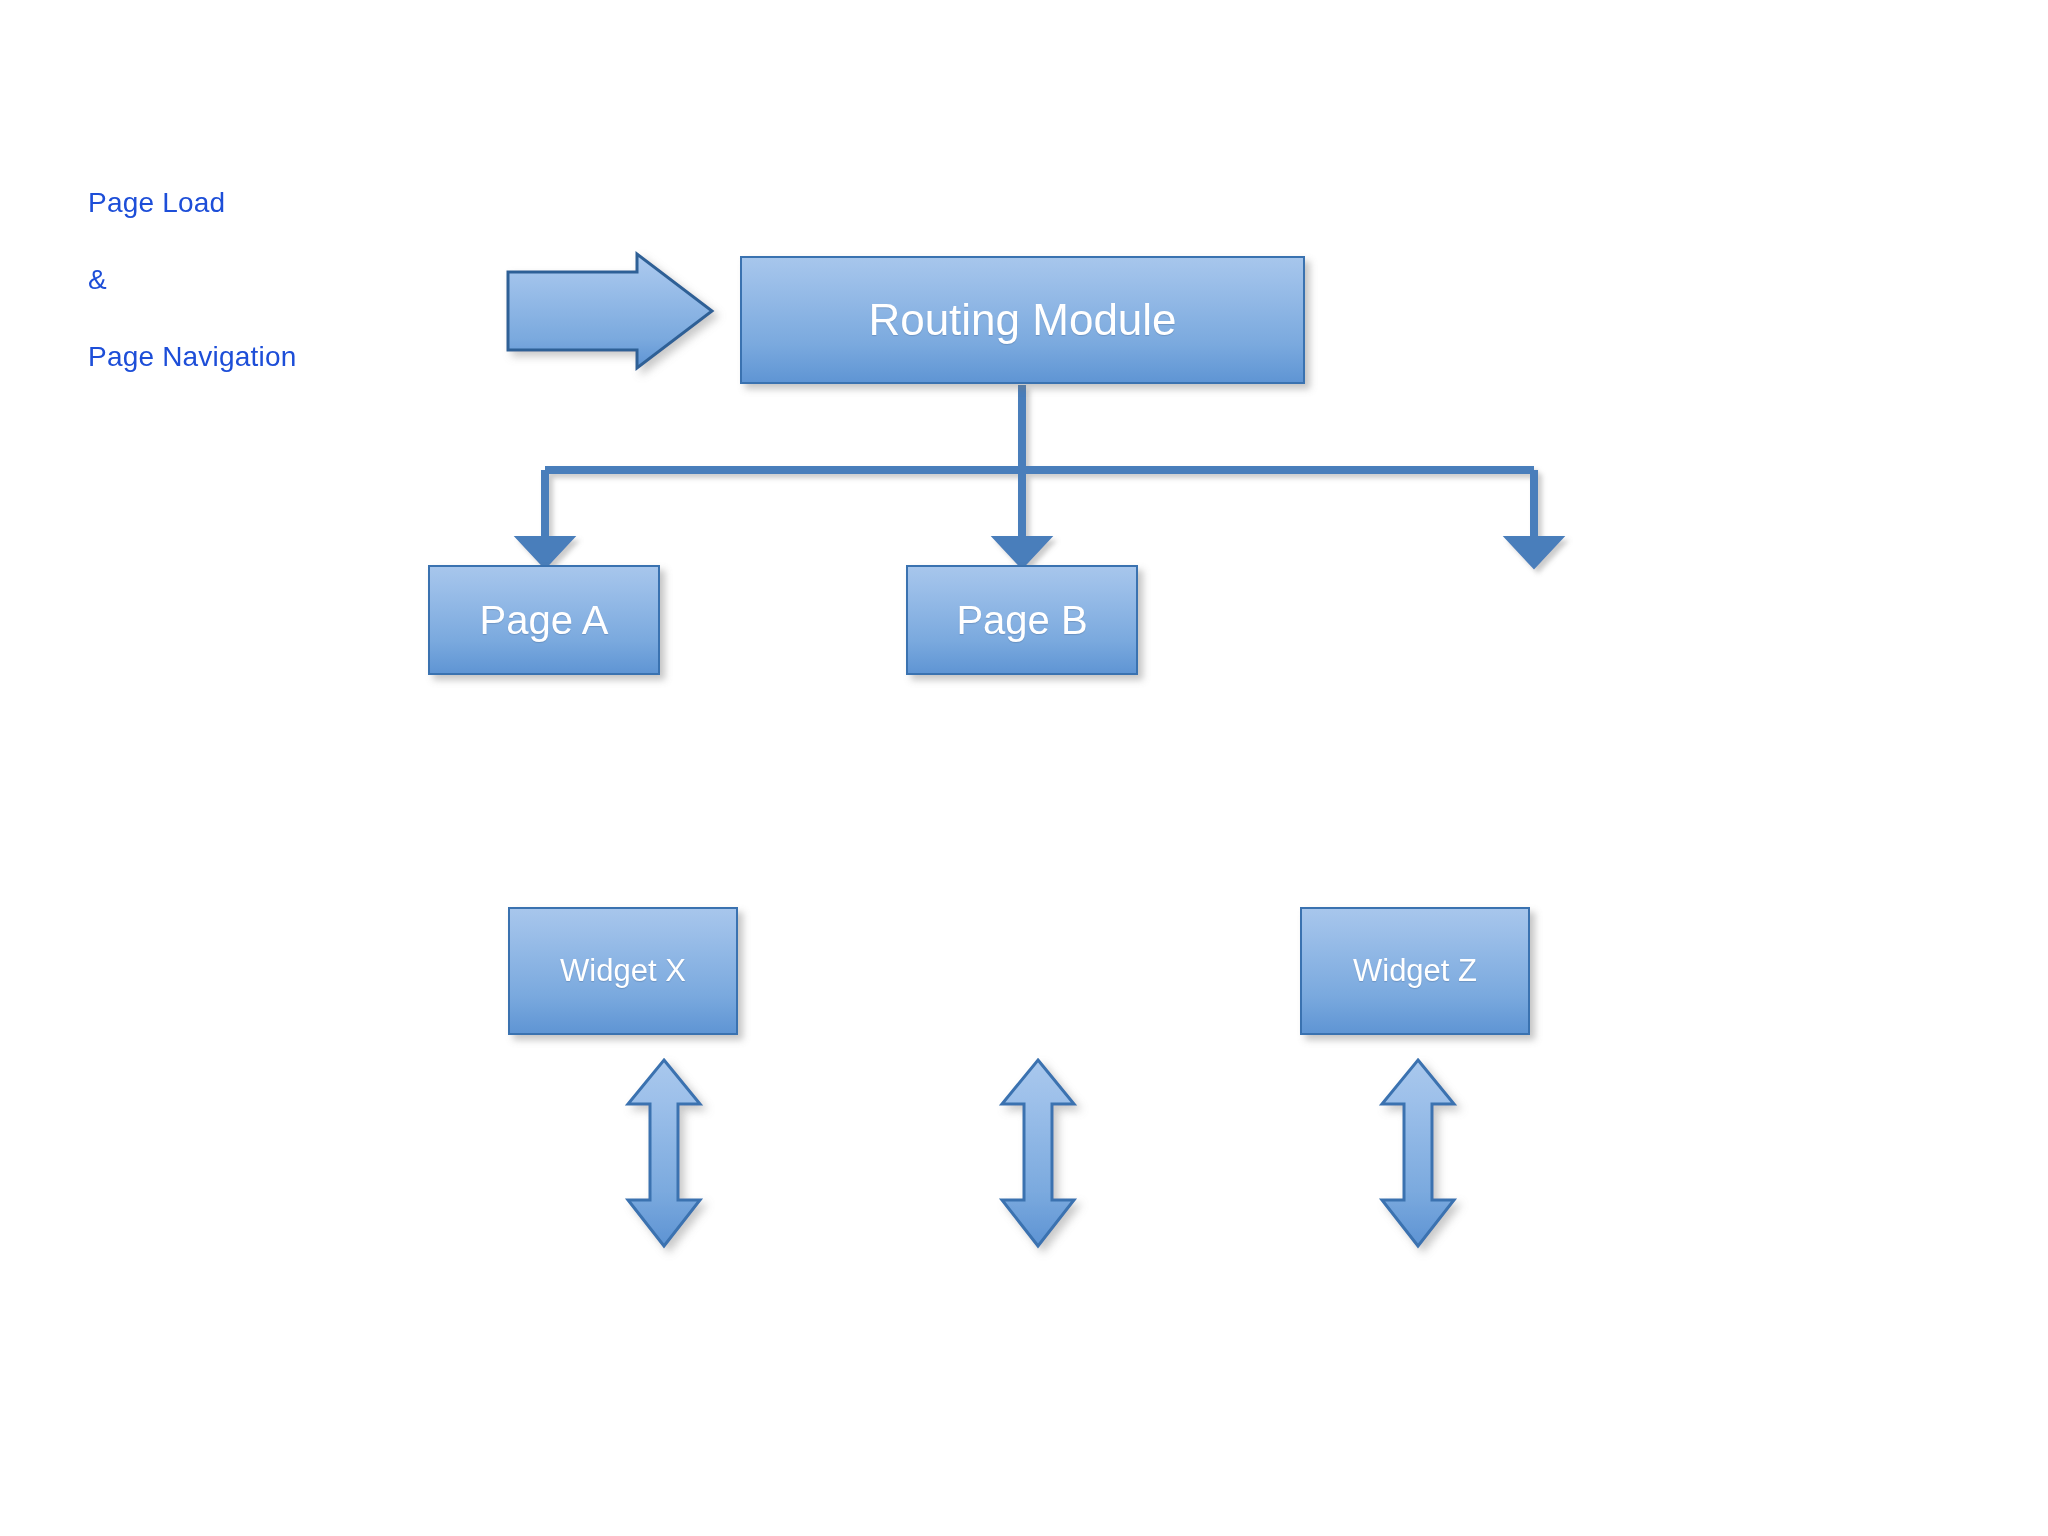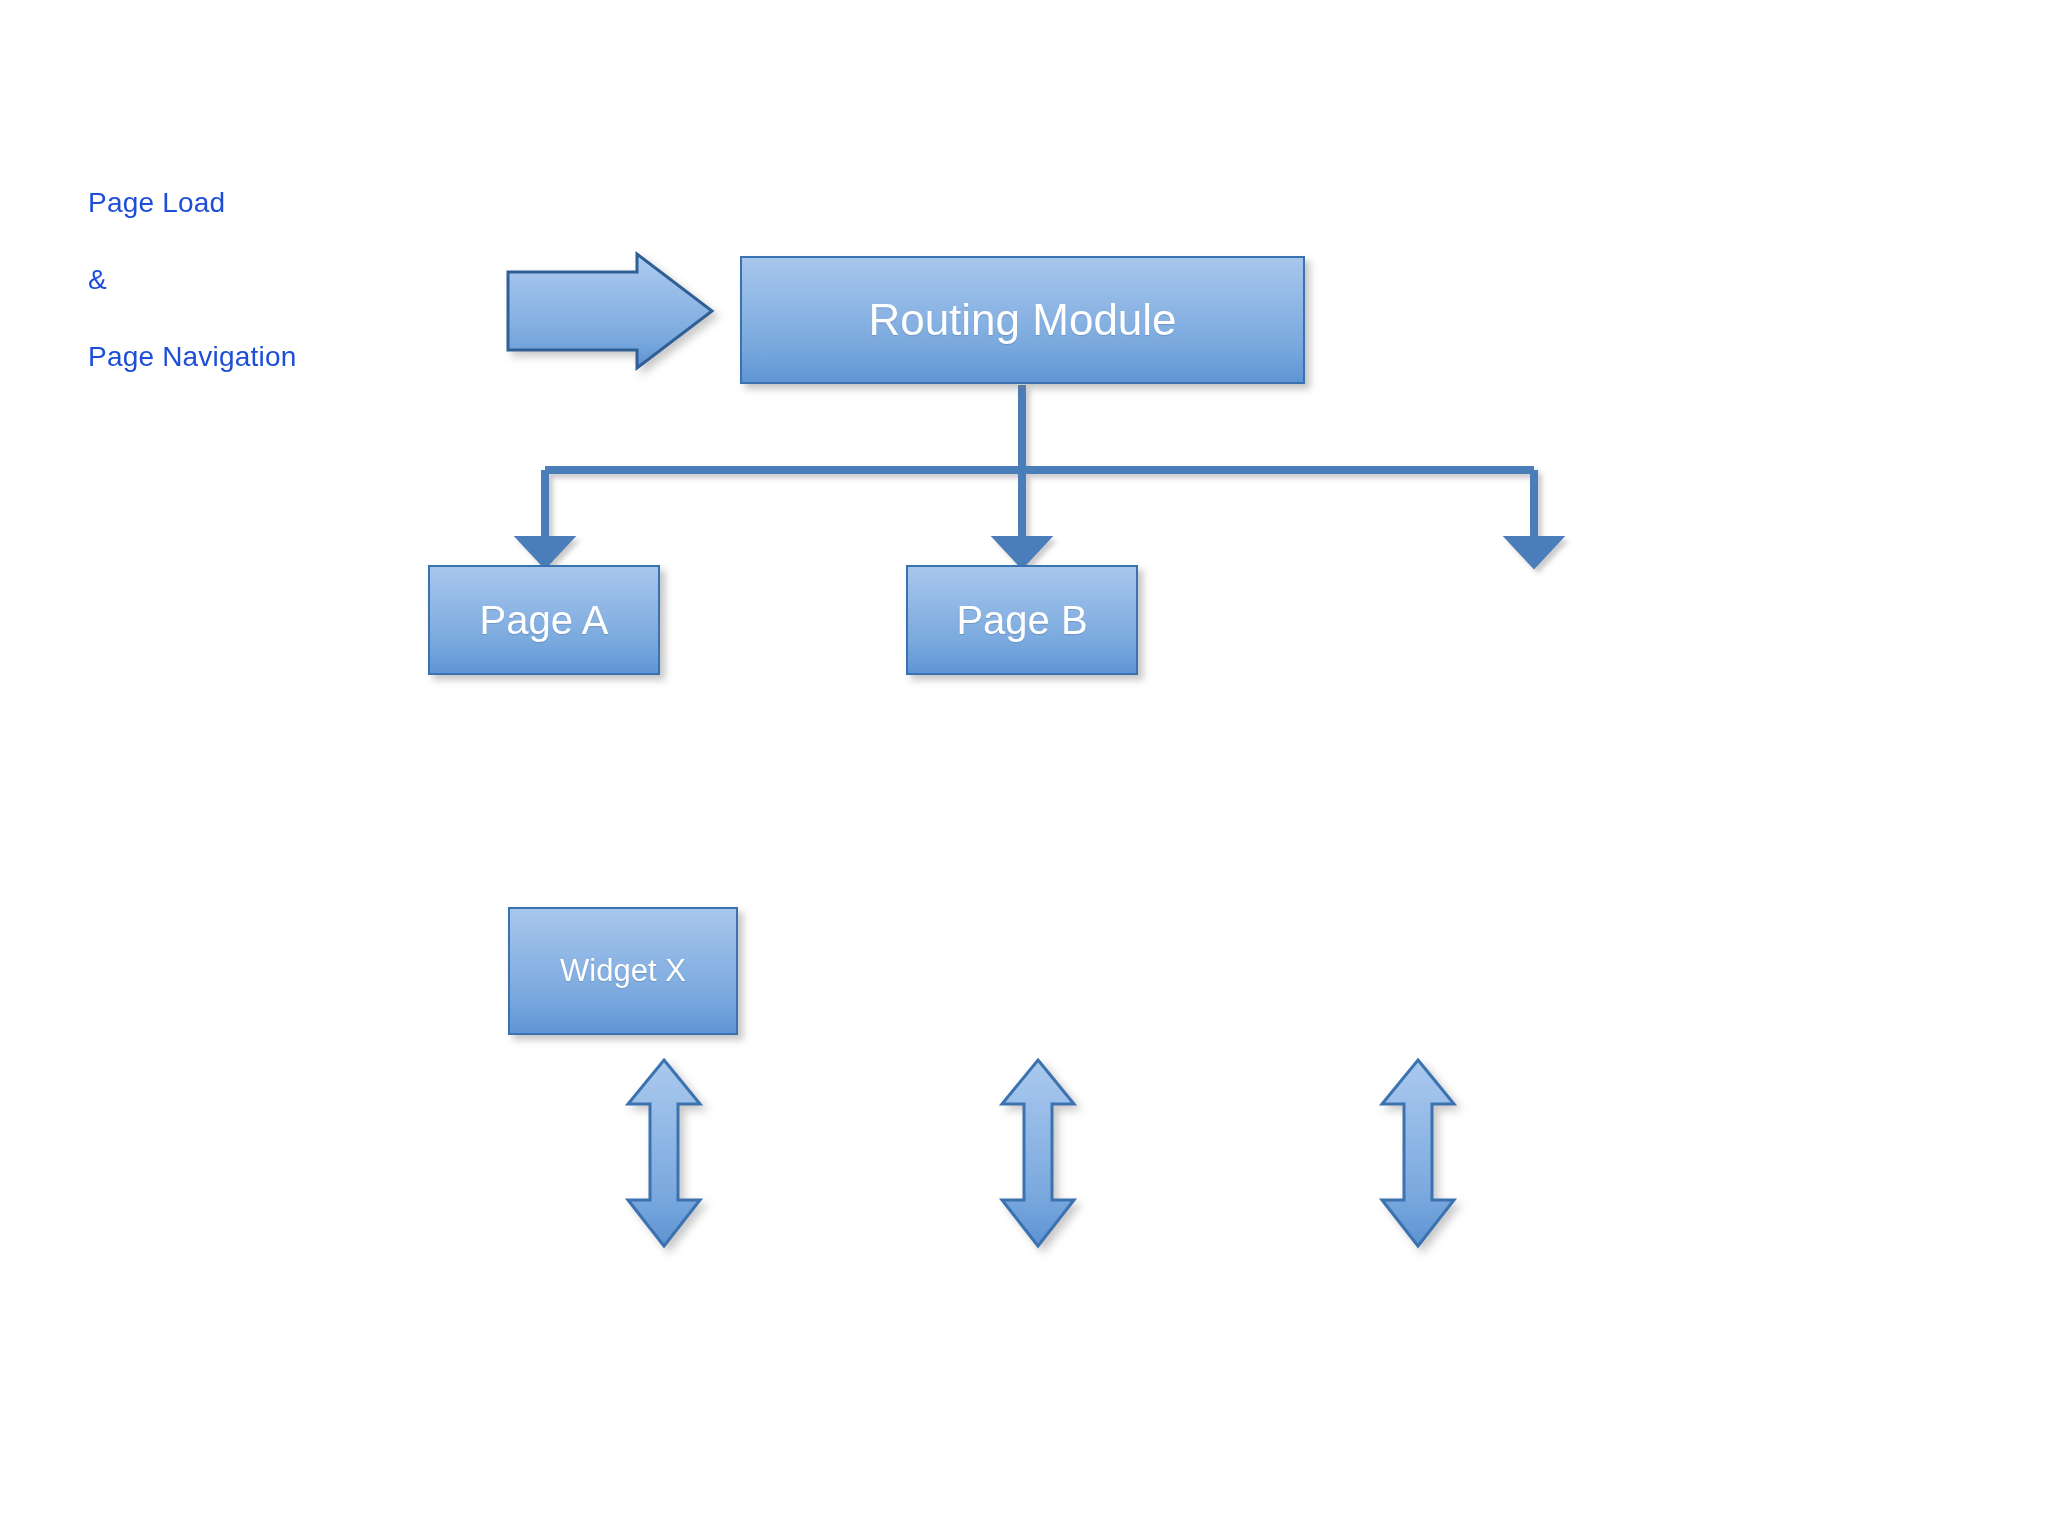--- a/index.html
+++ b/index.html
@@ -150,15 +150,18 @@
   <div class="node mid" style="left:906px; top:565px; width:232px; height:110px;">
     <span>Page B</span>
   </div>
 
 
   <div class="node small" style="left:508px; top:907px; width:230px; height:128px;">
     <span>Widget X</span>
   </div>
 
 
+  <div class="node small" style="left:1300px; top:907px; width:230px; height:128px;">
+    <span>Widget Z</span>
+  </div>
 
 
 </div>
 
 </body></html>

